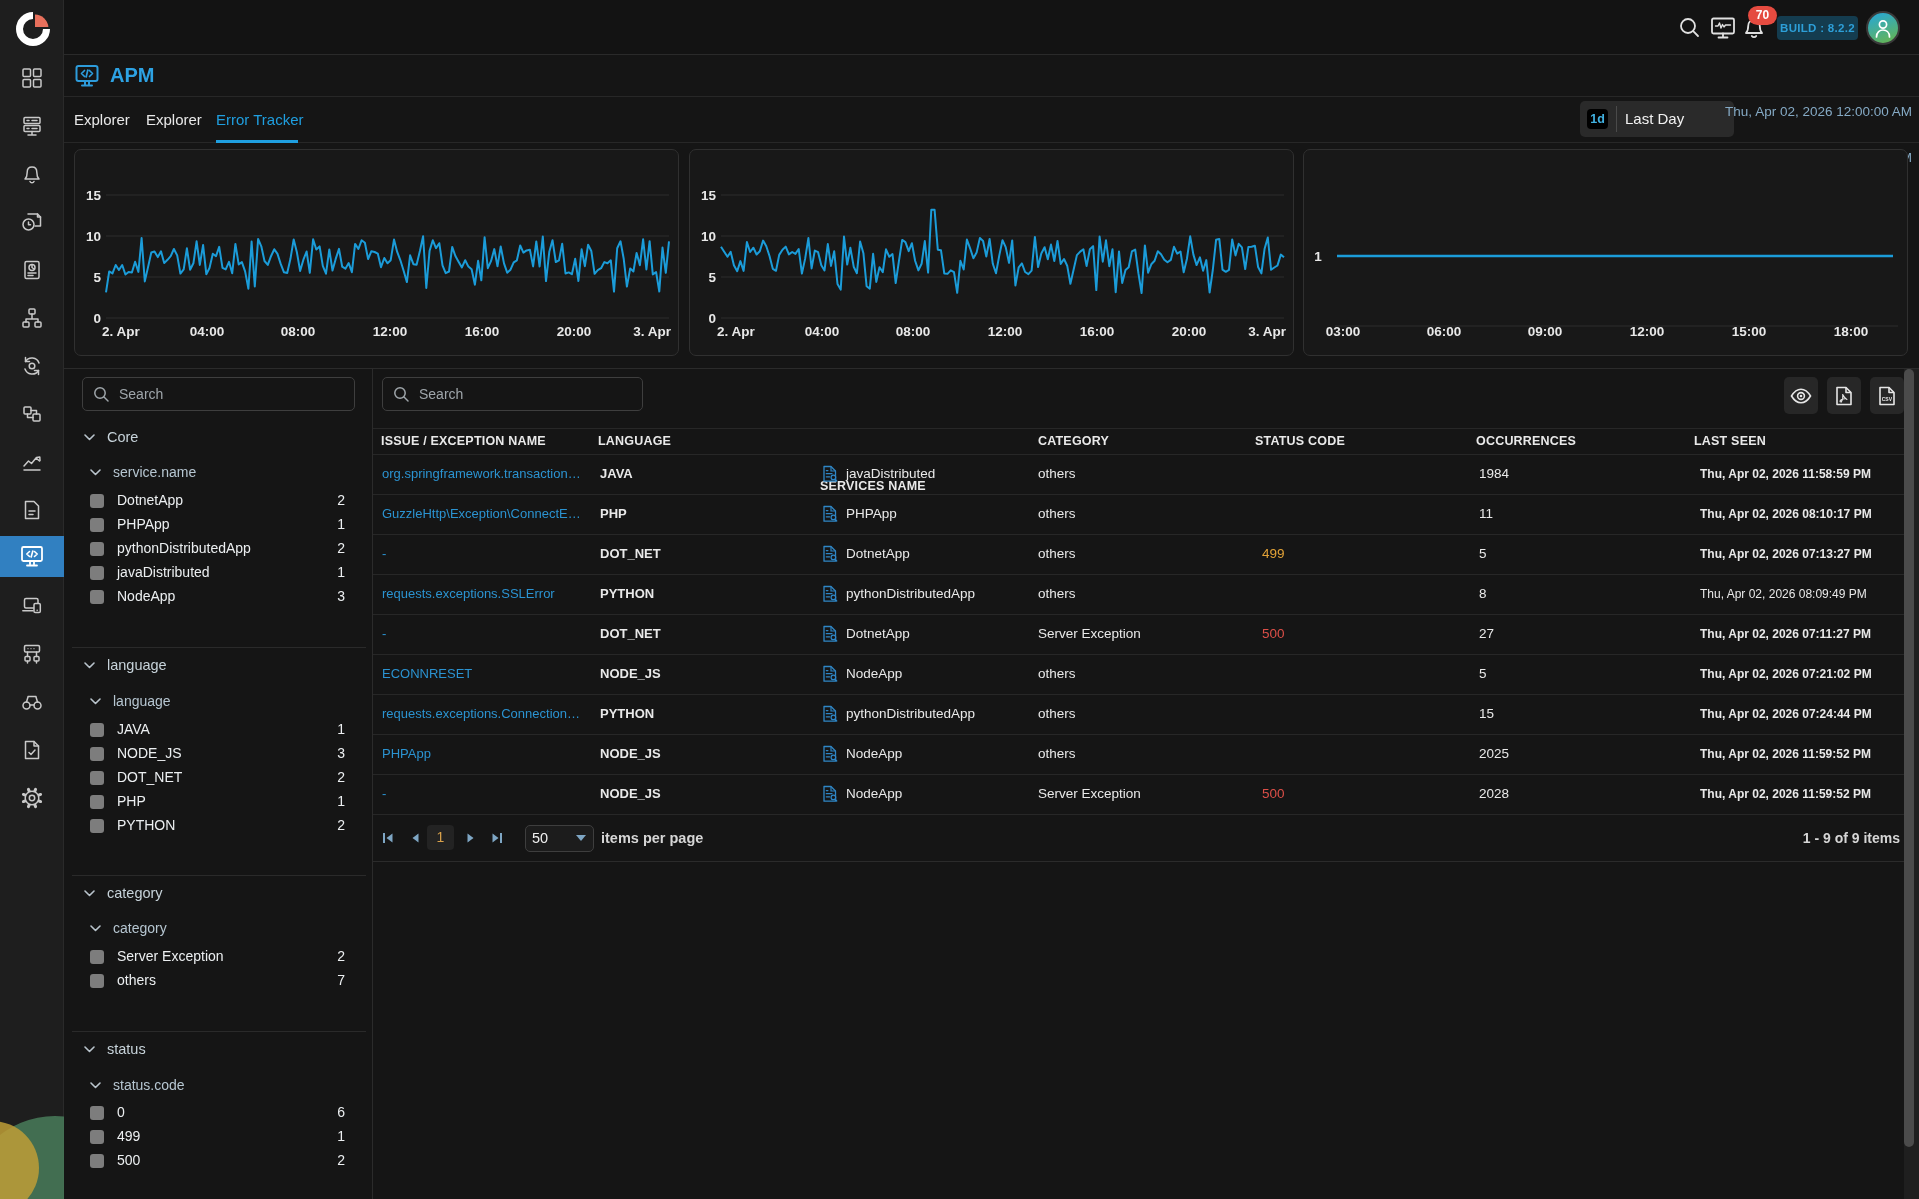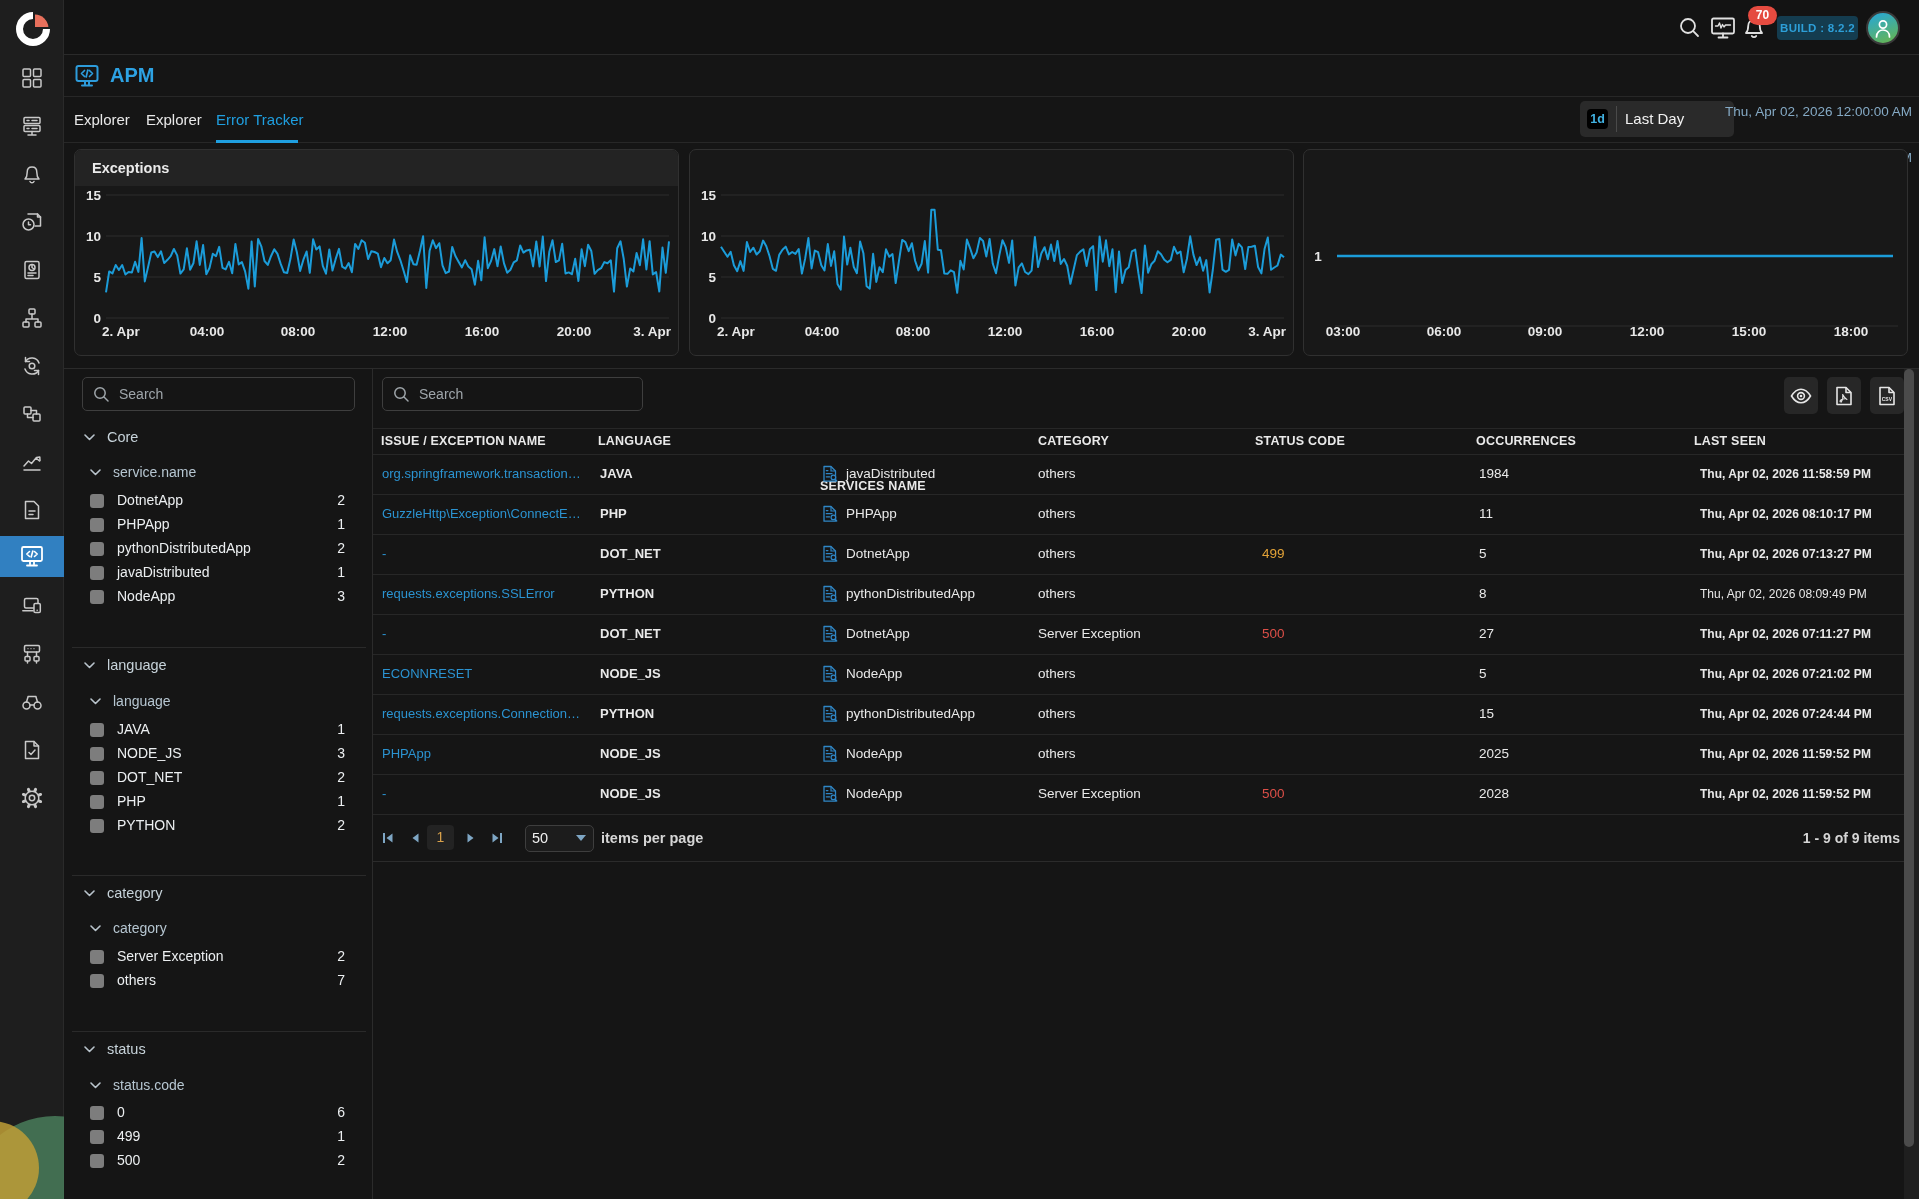--- a/index.html
+++ b/index.html
@@ -188,21 +188,20 @@
   <div class="abs" style="left:216px;top:140px;width:82px;height:3px;background:#1f9fe0;"></div>
 
   <div class="abs" style="left:1580px;top:101px;width:154px;height:36px;background:#2a2a2a;border-radius:5px;"></div>
   <div class="abs" style="left:1587px;top:109px;width:21px;height:20px;background:#000000;border-radius:4px;color:#41b1e1;font-size:12.5px;font-weight:bold;text-align:center;line-height:20px;">1d</div>
   <div class="abs" style="left:1616px;top:106px;width:1px;height:26px;background:#4a4a4a;"></div>
   <div class="abs" style="left:1625px;top:110px;color:#f2f2f2;font-size:15px;">Last Day</div>
   <div class="abs" style="left:1712px;top:104px;width:200px;text-align:right;color:#85aac5;font-size:13.5px;white-space:nowrap;">Thu, Apr 02, 2026 12:00:00 AM</div>
   <div class="abs" style="left:1712px;top:122px;width:200px;text-align:right;color:#85aac5;font-size:13.5px;white-space:nowrap;margin-top:28px;">Thu, Apr 02, 2026 11:59:59 PM</div>
 
   <div class="card" style="left:74px;width:605px;">
-    <div class="cardhead">Exceptions</div>
     <svg width="603" height="162" viewBox="0 0 603 162" style="position:absolute;left:0;top:36px;">
         <line x1="31" y1="9" x2="594" y2="9" stroke="#2c2c2c" stroke-width="1"></line>
         <text x="26" y="14" text-anchor="end" font-size="13.5" font-weight="bold" fill="#e8e8e8" font-family="Liberation Sans">15</text>
         <line x1="31" y1="50" x2="594" y2="50" stroke="#2c2c2c" stroke-width="1"></line>
         <text x="26" y="55" text-anchor="end" font-size="13.5" font-weight="bold" fill="#e8e8e8" font-family="Liberation Sans">10</text>
         <line x1="31" y1="91" x2="594" y2="91" stroke="#2c2c2c" stroke-width="1"></line>
         <text x="26" y="96" text-anchor="end" font-size="13.5" font-weight="bold" fill="#e8e8e8" font-family="Liberation Sans">5</text>
         <line x1="31" y1="132" x2="594" y2="132" stroke="#2c2c2c" stroke-width="1"></line>
         <text x="26" y="137" text-anchor="end" font-size="13.5" font-weight="bold" fill="#e8e8e8" font-family="Liberation Sans">0</text>
         <polyline points="0.0,97.3 3.2,76.4 6.5,78.4 9.7,70.0 12.9,75.0 16.2,70.0 19.4,79.5 22.6,77.0 25.9,77.5 29.1,66.7 32.4,76.9 35.6,43.1 38.8,86.4 42.1,71.9 45.3,57.5 48.5,56.5 51.8,62.1 55.0,56.3 58.2,68.1 61.5,64.8 64.7,61.2 67.9,54.0 71.2,60.4 74.4,78.6 77.7,74.3 80.9,53.3 84.1,74.7 87.4,68.3 90.6,46.3 93.8,69.9 97.1,50.0 100.3,79.2 103.5,73.0 106.8,58.8 110.0,61.2 113.2,51.9 116.5,72.8 119.7,74.4 123.0,66.8 126.2,78.3 129.4,48.9 132.7,69.4 135.9,67.1 139.1,76.4 142.4,93.7 145.6,46.6 148.8,91.4 152.1,44.0 155.3,51.3 158.5,66.0 161.8,69.9 165.0,61.2 168.3,54.2 171.5,58.9 174.7,68.9 178.0,77.3 181.2,77.9 184.4,64.1 187.7,44.4 190.9,57.3 194.1,75.9 197.4,64.7 200.6,56.5 203.8,77.8 207.1,44.3 210.3,54.5 213.6,51.4 216.8,70.8 220.0,78.7 223.3,54.5 226.5,75.6 229.7,63.9 233.0,53.9 236.2,71.7 239.4,73.7 242.7,68.1 245.9,77.2 249.1,48.9 252.4,54.0 255.6,45.3 258.9,47.7 262.1,64.1 265.3,56.3 268.6,57.0 271.8,58.6 275.0,72.2 278.3,63.0 281.5,68.2 284.7,65.2 288.0,44.6 291.2,56.9 294.4,65.3 297.7,76.0 300.9,87.1 304.1,60.3 307.4,69.2 310.6,69.7 313.9,56.0 317.1,41.2 320.3,93.0 323.6,55.7 326.8,45.3 330.0,53.1 333.3,48.2 336.5,70.3 339.7,78.1 343.0,76.5 346.2,51.9 349.4,61.0 352.7,66.9 355.9,72.4 359.2,65.2 362.4,71.6 365.6,74.3 368.9,89.7 372.1,65.8 375.3,85.3 378.6,42.3 381.8,73.2 385.0,66.2 388.3,54.1 391.5,71.3 394.7,51.4 398.0,68.4 401.2,77.7 404.5,74.7 407.7,67.3 410.9,65.3 414.2,50.4 417.4,57.6 420.6,55.4 423.9,54.7 427.1,71.4 430.3,46.5 433.6,71.5 436.8,41.6 440.0,86.1 443.3,56.8 446.5,45.2 449.8,67.0 453.0,65.4 456.2,48.8 459.5,78.5 462.7,77.4 465.9,79.2 469.2,63.8 472.4,86.0 475.6,54.3 478.9,71.2 482.1,49.7 485.3,56.0 488.6,78.8 491.8,75.2 495.1,73.2 498.3,67.1 501.5,68.3 504.8,65.3 508.0,96.6 511.2,53.3 514.5,46.3 517.7,63.7 520.9,91.6 524.2,73.4 527.4,76.5 530.6,57.9 533.9,70.2 537.1,44.3 540.4,74.4 543.6,46.2 546.8,79.4 550.1,77.1 553.3,96.5 556.5,52.6 559.8,77.8 563.0,46.3" transform="translate(31,9)" fill="none" stroke="#1b9cd9" stroke-width="2" stroke-linejoin="round"></polyline>

